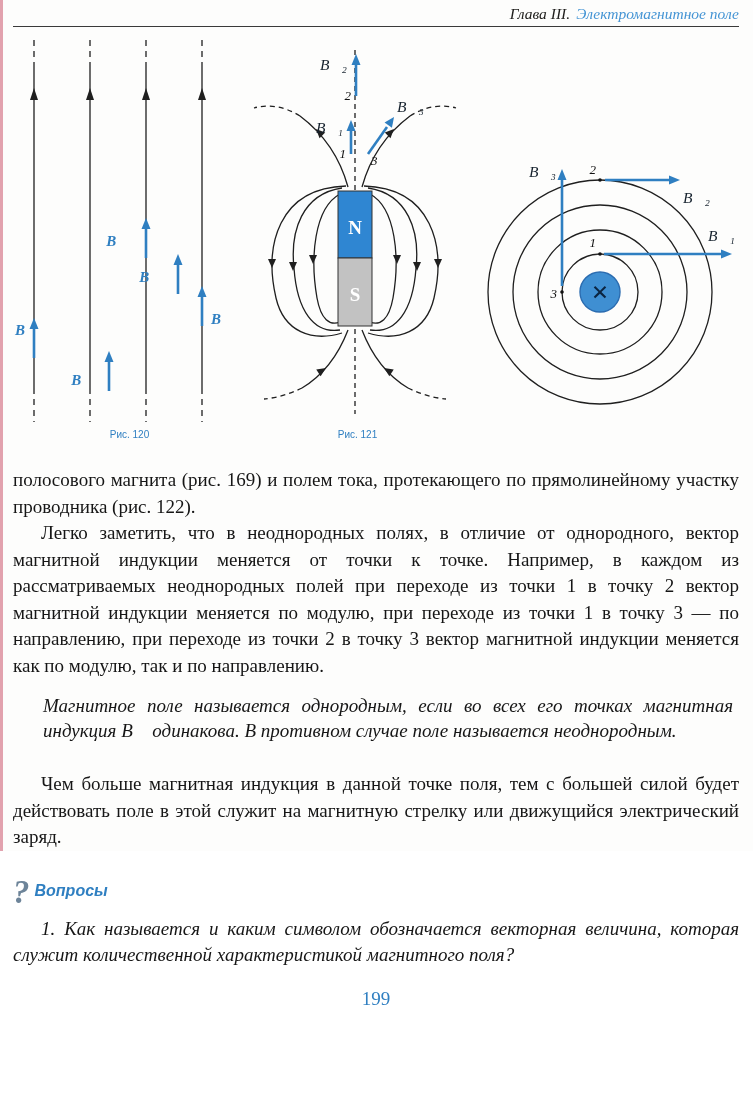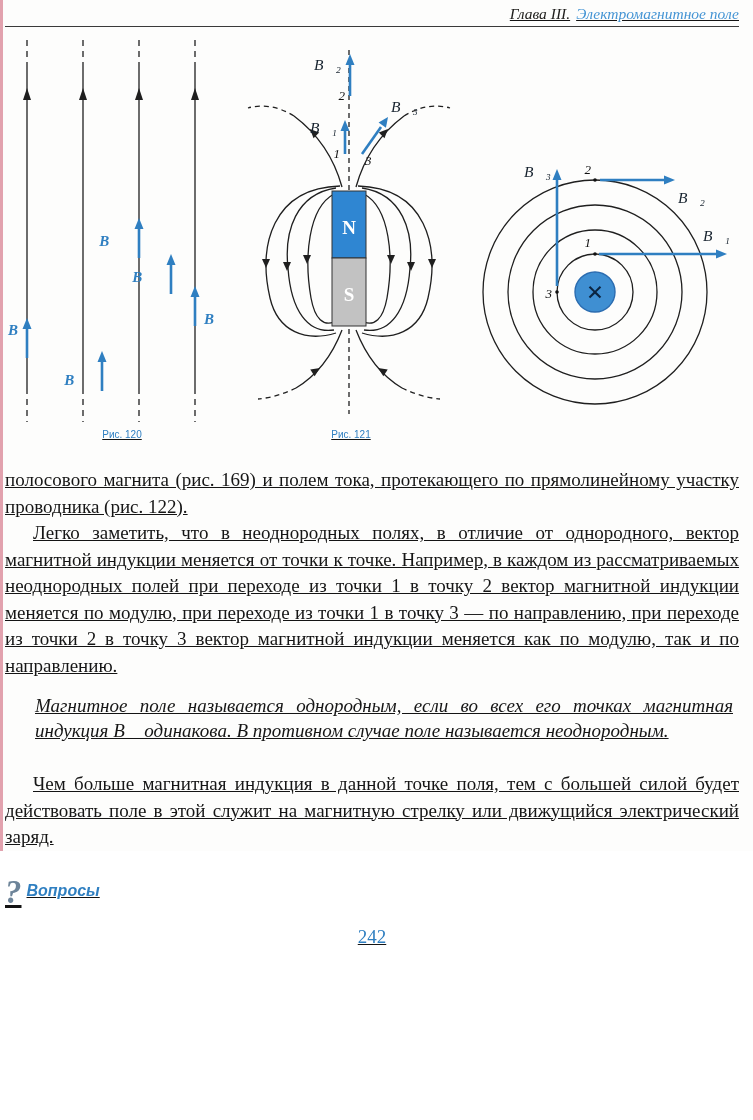--- a/index.html
+++ b/index.html
@@ -4,21 +4,21 @@
 <style>
   * { margin:0; padding:0; box-sizing:border-box; }
   html,body { background:#ffffff; }
   body {
     width:753px; height:1120px; overflow:hidden;
     font-family:"Liberation Serif", serif; color:#141414;
   }
   .page {
     width:753px; height:851px; background:#fdfdfc;
     border-left:3px solid #e2a2ae;
-    padding:5px 14px 0 2px; position:relative;text-decoration:underline;
+    padding:5px 14px 0 10px; position:relative;
   }
   
   .header { display:flex; justify-content:flex-end; align-items:baseline;
             font-style:italic; font-size:15.5px; padding-right:0; white-space:nowrap; }
   .header .chapter { color:#21201e; margin-right:6px; }
   .header .chap-title { color:#4494d4; }
   .rule { border-top:1.7px solid #3a3a3a; margin-top:3px; }
 
   
   .figures { display:flex; margin-top:9px; }
@@ -213,17 +213,18 @@
   <div class="textblock">
     <p class="para">полосового магнита (рис. 169) и полем тока, протекающего по прямолинейному участку проводника (рис. 122).</p>
     <p class="para indent">Легко заметить, что в неоднородных полях, в отличие от однородного, вектор магнитной индукции меняется от точки к точке. Например, в каждом из рассматриваемых неоднородных полей при переходе из точки 1 в точку 2 вектор магнитной индукции меняется по модулю, при переходе из точки 1 в точку 3 — по направлению, при переходе из точки 2 в точку 3 вектор магнитной индукции меняется как по модулю, так и по направлению.</p>
     <p class="definition">Магнитное поле называется однородным, если во всех его точках магнитная индукция B⃗ одинакова. В противном случае поле называется неоднородным.</p>
     <p class="para indent">Чем больше магнитная индукция в данной точке поля, тем с большей силой будет действовать поле в этой служит на магнитную стрелку или движущийся электрический заряд.</p>
 
     <div class="questions">
       <span class="q-icon">?</span>
       <span class="q-title">Вопросы</span>
     </div>
-
-    <div class="pagenum">242</div>
+    <p class="question indent">1. Как называется и каким символом обозначается векторная величина, которая служит количественной характеристикой магнитного поля?</p>
+
+    <div class="pagenum">199</div>
   </div>
 
 </div>
 
 </body></html>

